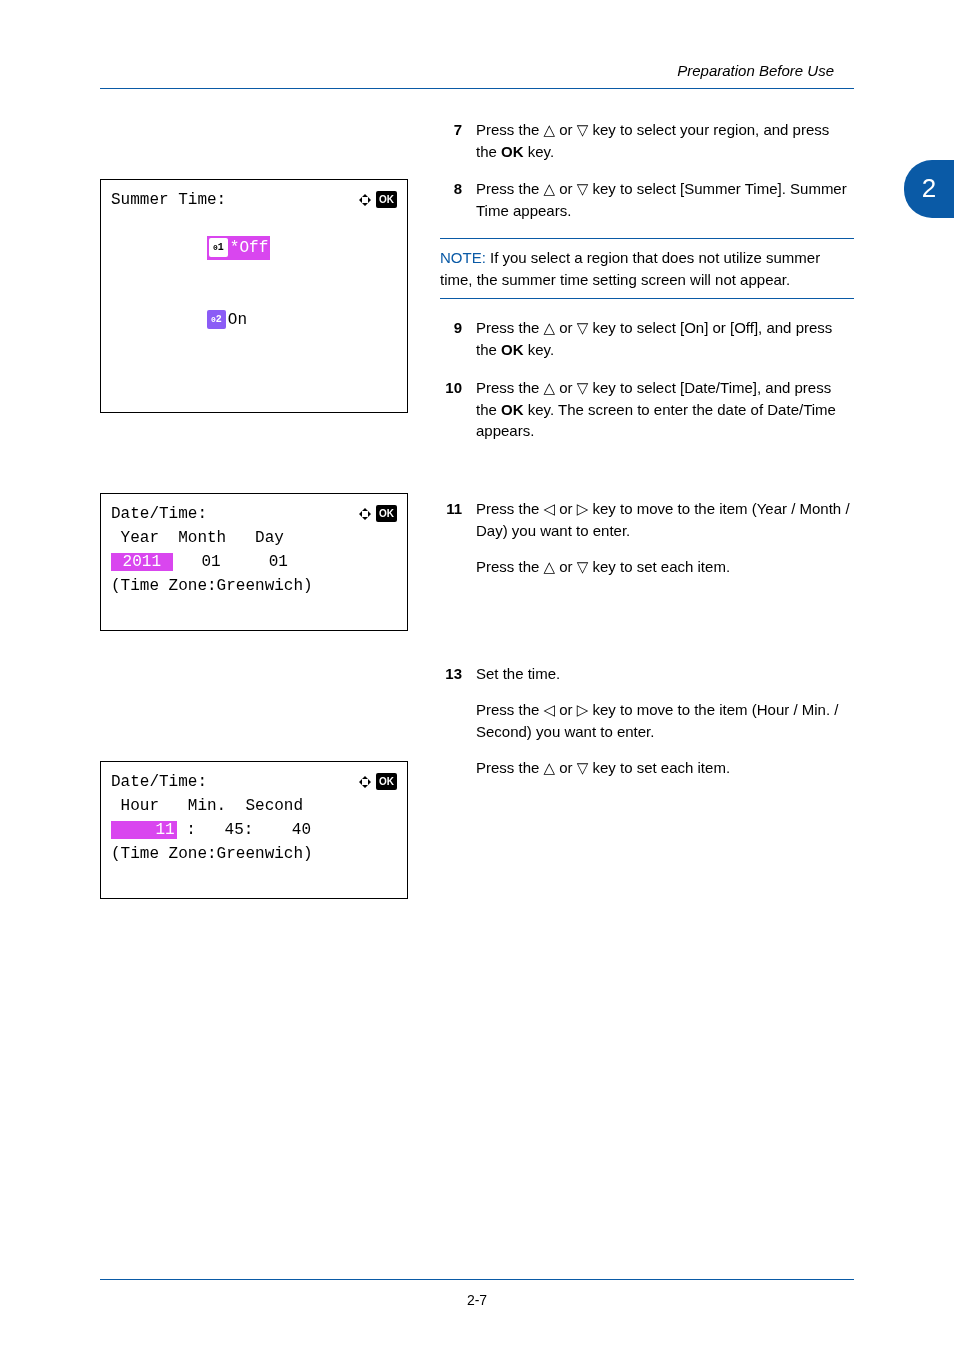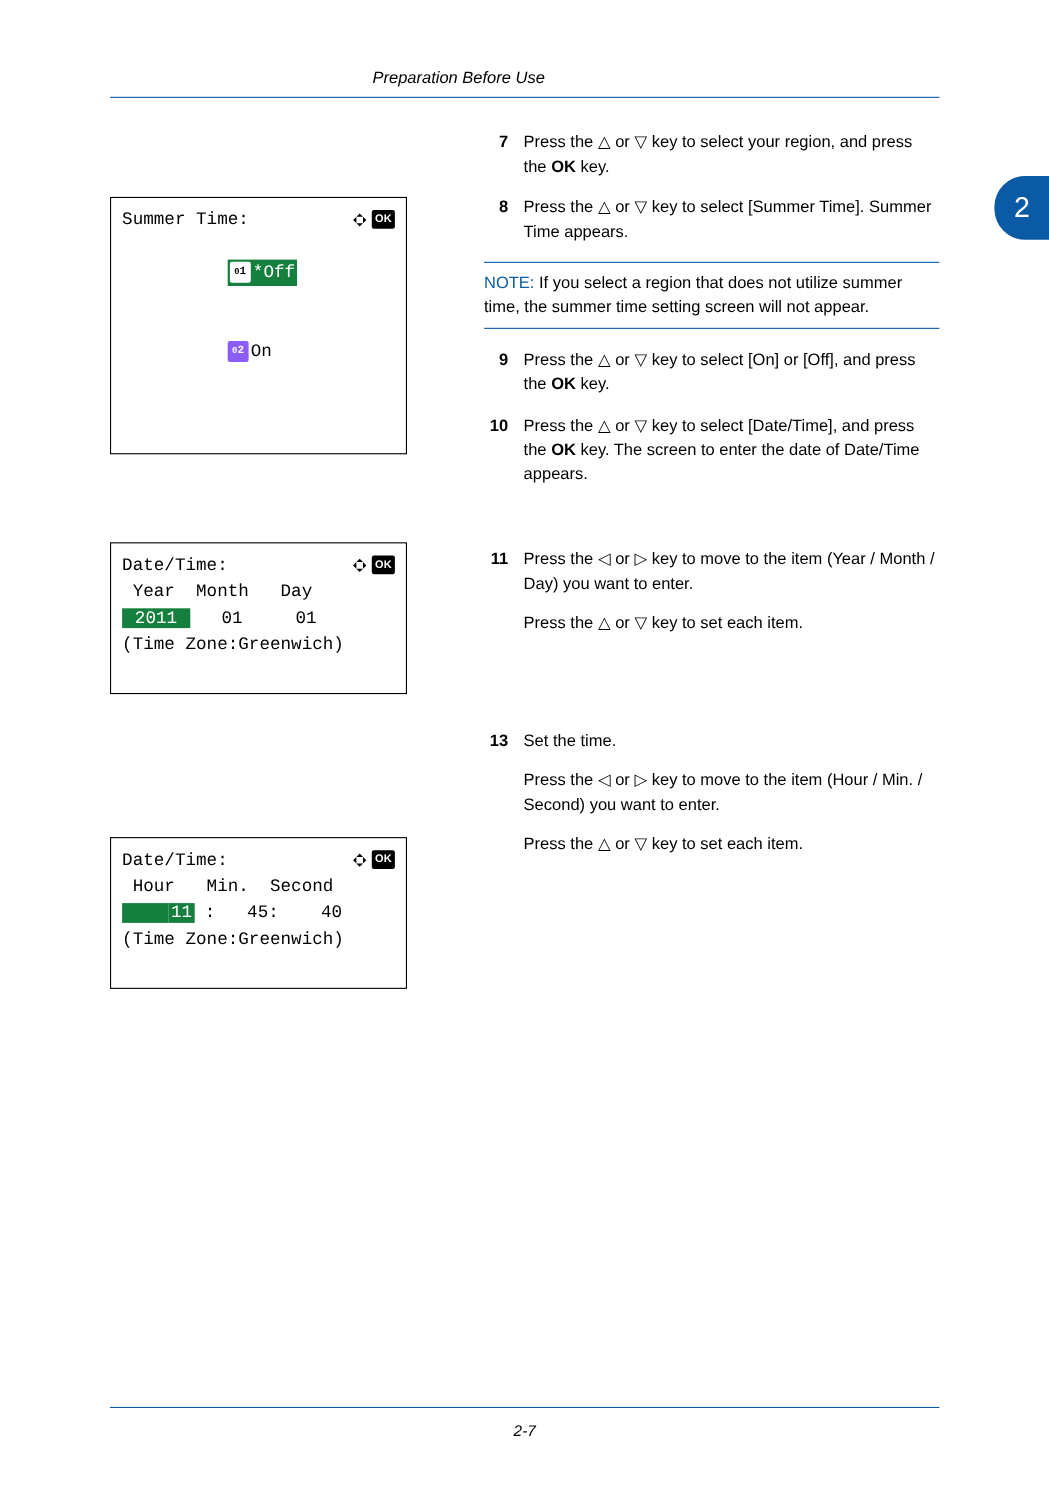--- a/index.html
+++ b/index.html
@@ -13,21 +13,21 @@
   }
   .page {
     width: 954px;
     min-height: 1350px;
     margin: 0 auto;
     position: relative;
     padding: 0 0 100px 0;
   }
   .header {
     padding: 60px 120px 0 0;
-    text-align: center;
+    text-align: right;
     font-style: italic;
     font-size: 15px;
   }
   .hr {
     border: none;
     border-top: 1.5px solid #0a5aa6;
     margin: 6px 100px 0 100px;
   }
   .content {
     display: flex;
@@ -56,21 +56,21 @@
     justify-content: center;
     border-top-left-radius: 28px;
     border-bottom-left-radius: 28px;
   }
   .lcd {
     border: 1.5px solid #000;
     padding: 8px 10px;
     font-family: "Courier New", monospace;
     font-size: 16px;
     line-height: 1.5;
-    width: 270px;
+    width: 308px;
     margin-top: 0;
   }
   .lcd-title-row {
     display: flex;
     justify-content: space-between;
     align-items: center;
   }
   .arrow-ok {
     display: flex;
     align-items: center;
@@ -98,21 +98,21 @@
     display: inline-block;
     vertical-align: middle;
     margin-right: 2px;
   }
   .highlight-row {
     display: inline-block;
     padding: 0 2px;
   }
   .highlight-row .num-badge { background: #fff; color: #000; }
   .highlight-black {
-    background: #15803d;
+    background: #d946ef;
     color: #fff;
     padding: 0 2px;
   }
   .lcd-line { white-space: pre; }
   .step {
     display: flex;
     gap: 14px;
     margin-bottom: 16px;
   }
   .step-num {
@@ -141,21 +141,20 @@
     bottom: 40px;
     left:0; right:0;
     text-align: center;
   }
   .footer .hr2 {
     border: none;
     border-top: 1.5px solid #0a5aa6;
     margin: 0 100px 10px 100px;
   }
   .footer .pg {
-    font-style: italic;
     font-size: 14px;
   }
   .spacer-left { height: 0; }
 </style>
 </head>
 <body>
 
 <div class="page">
   <div class="header">
     <span>Preparation Before Use</span>

